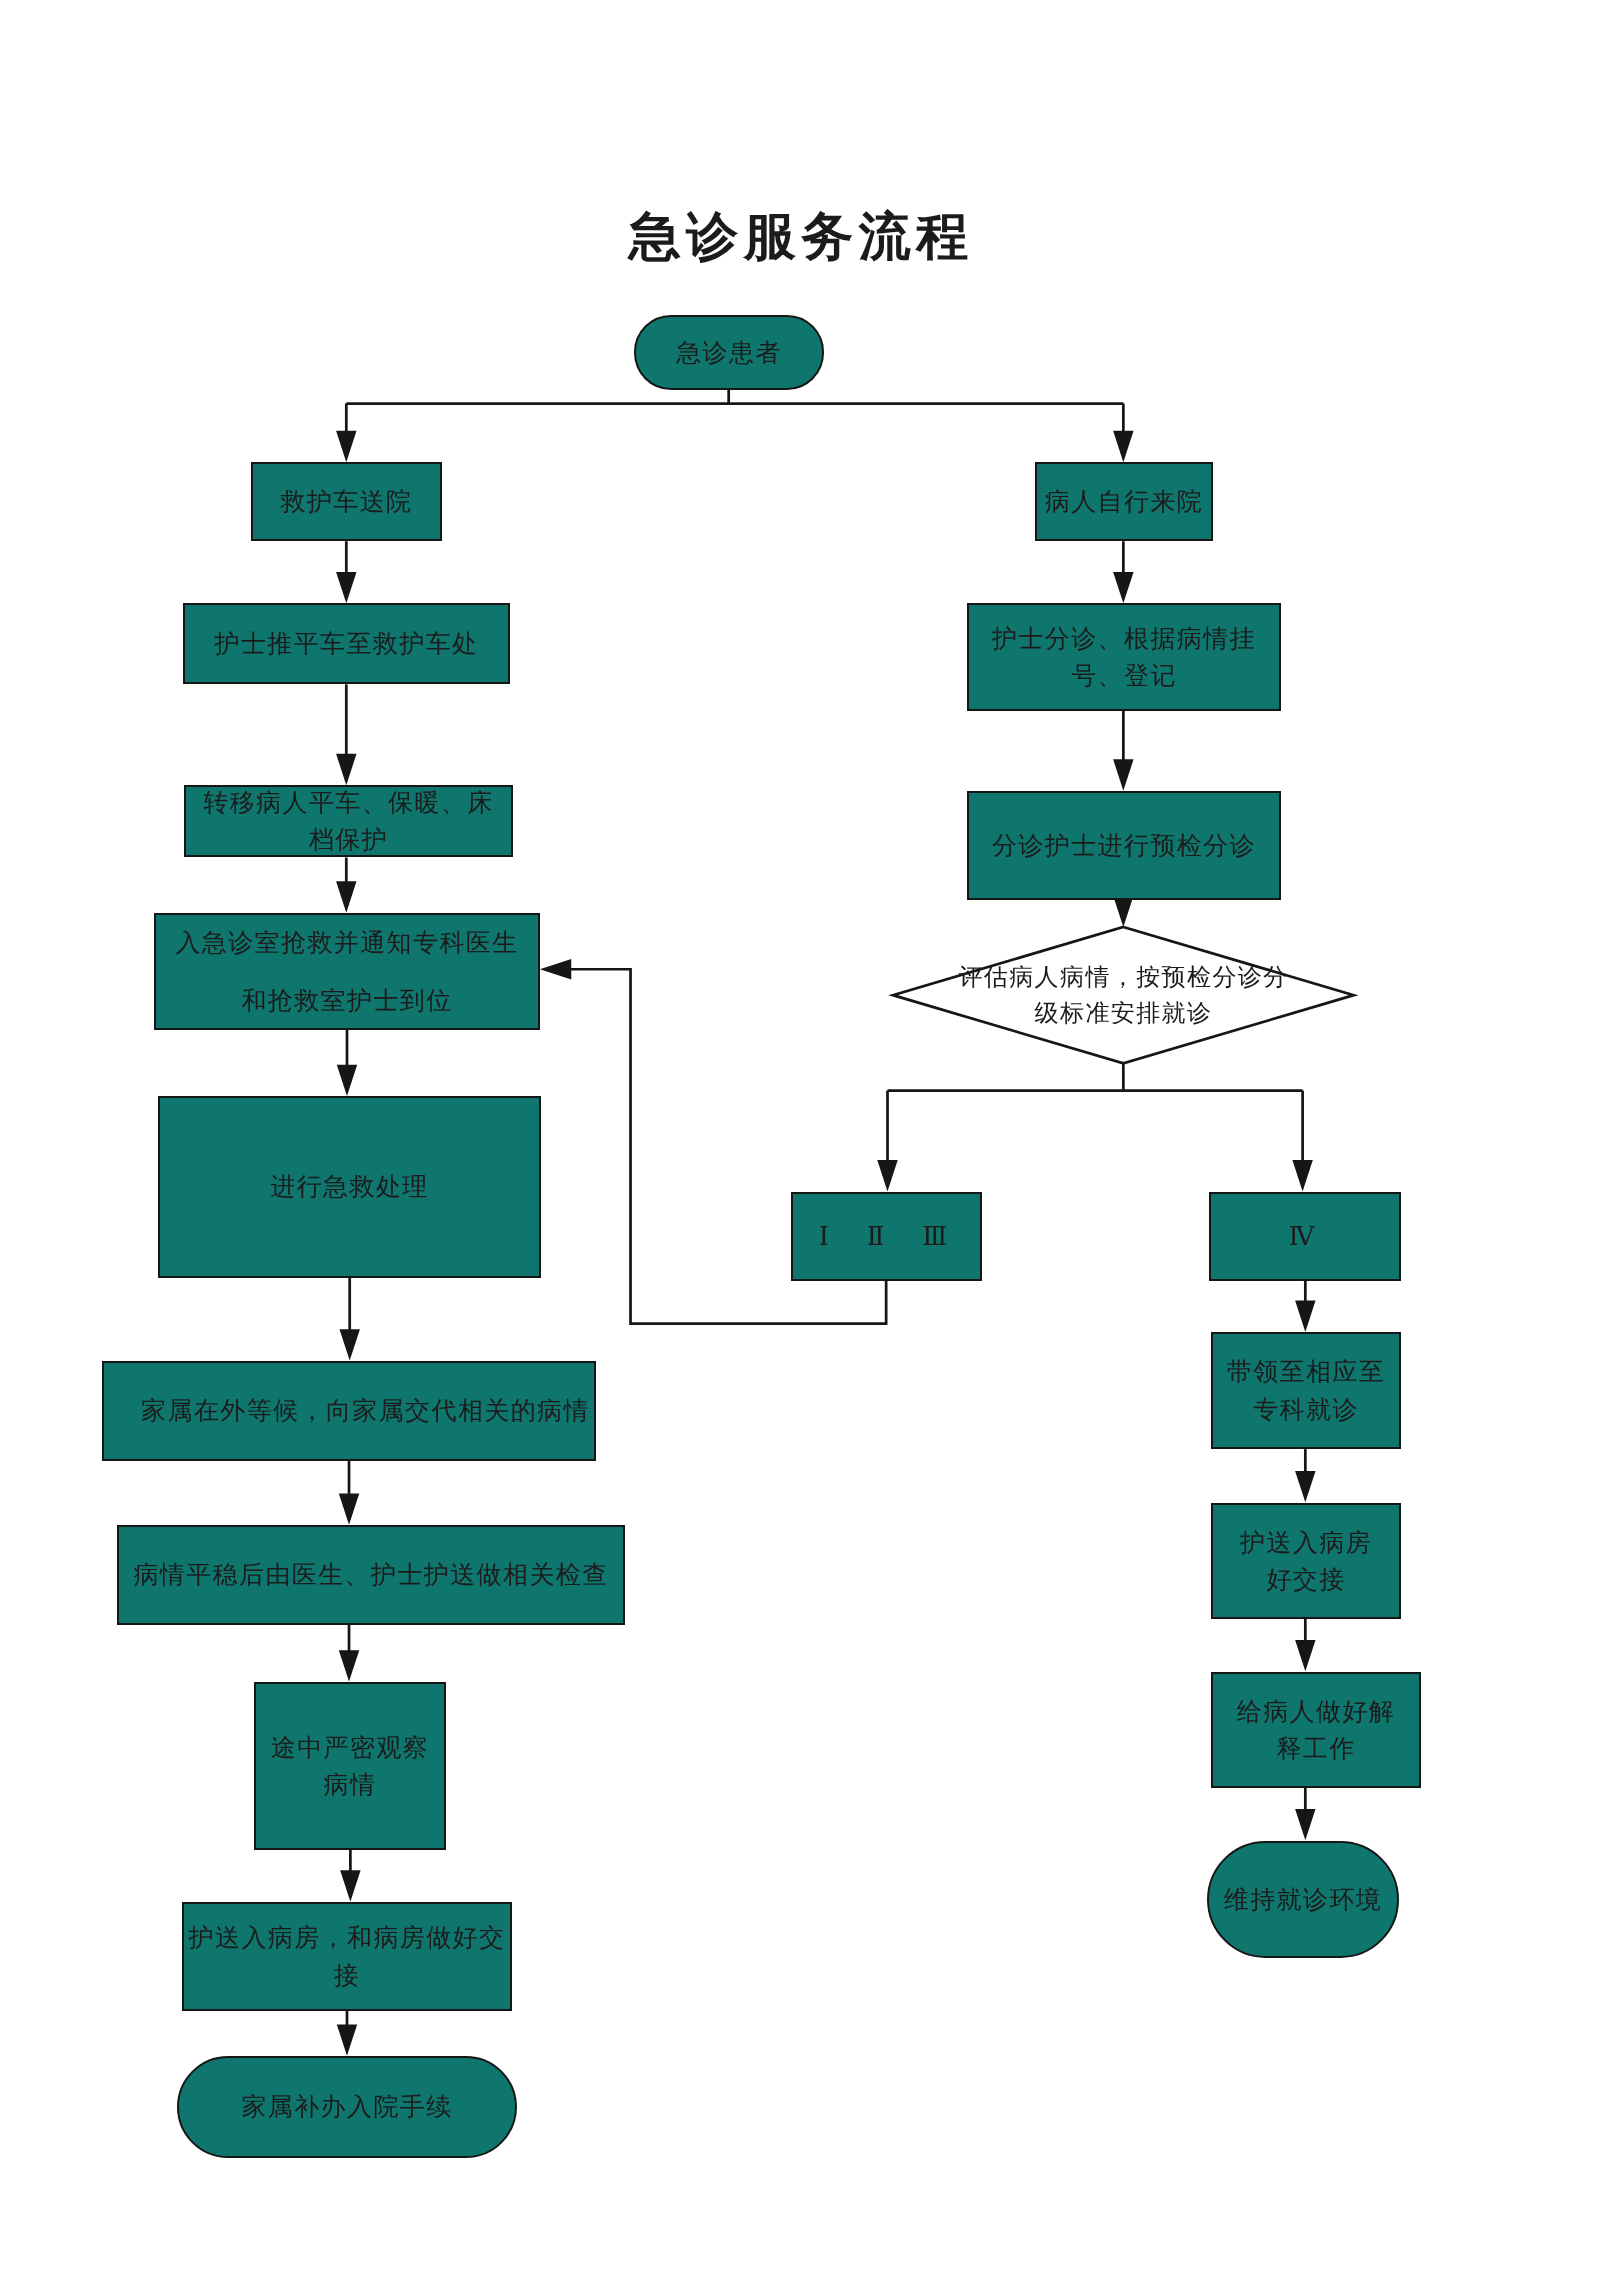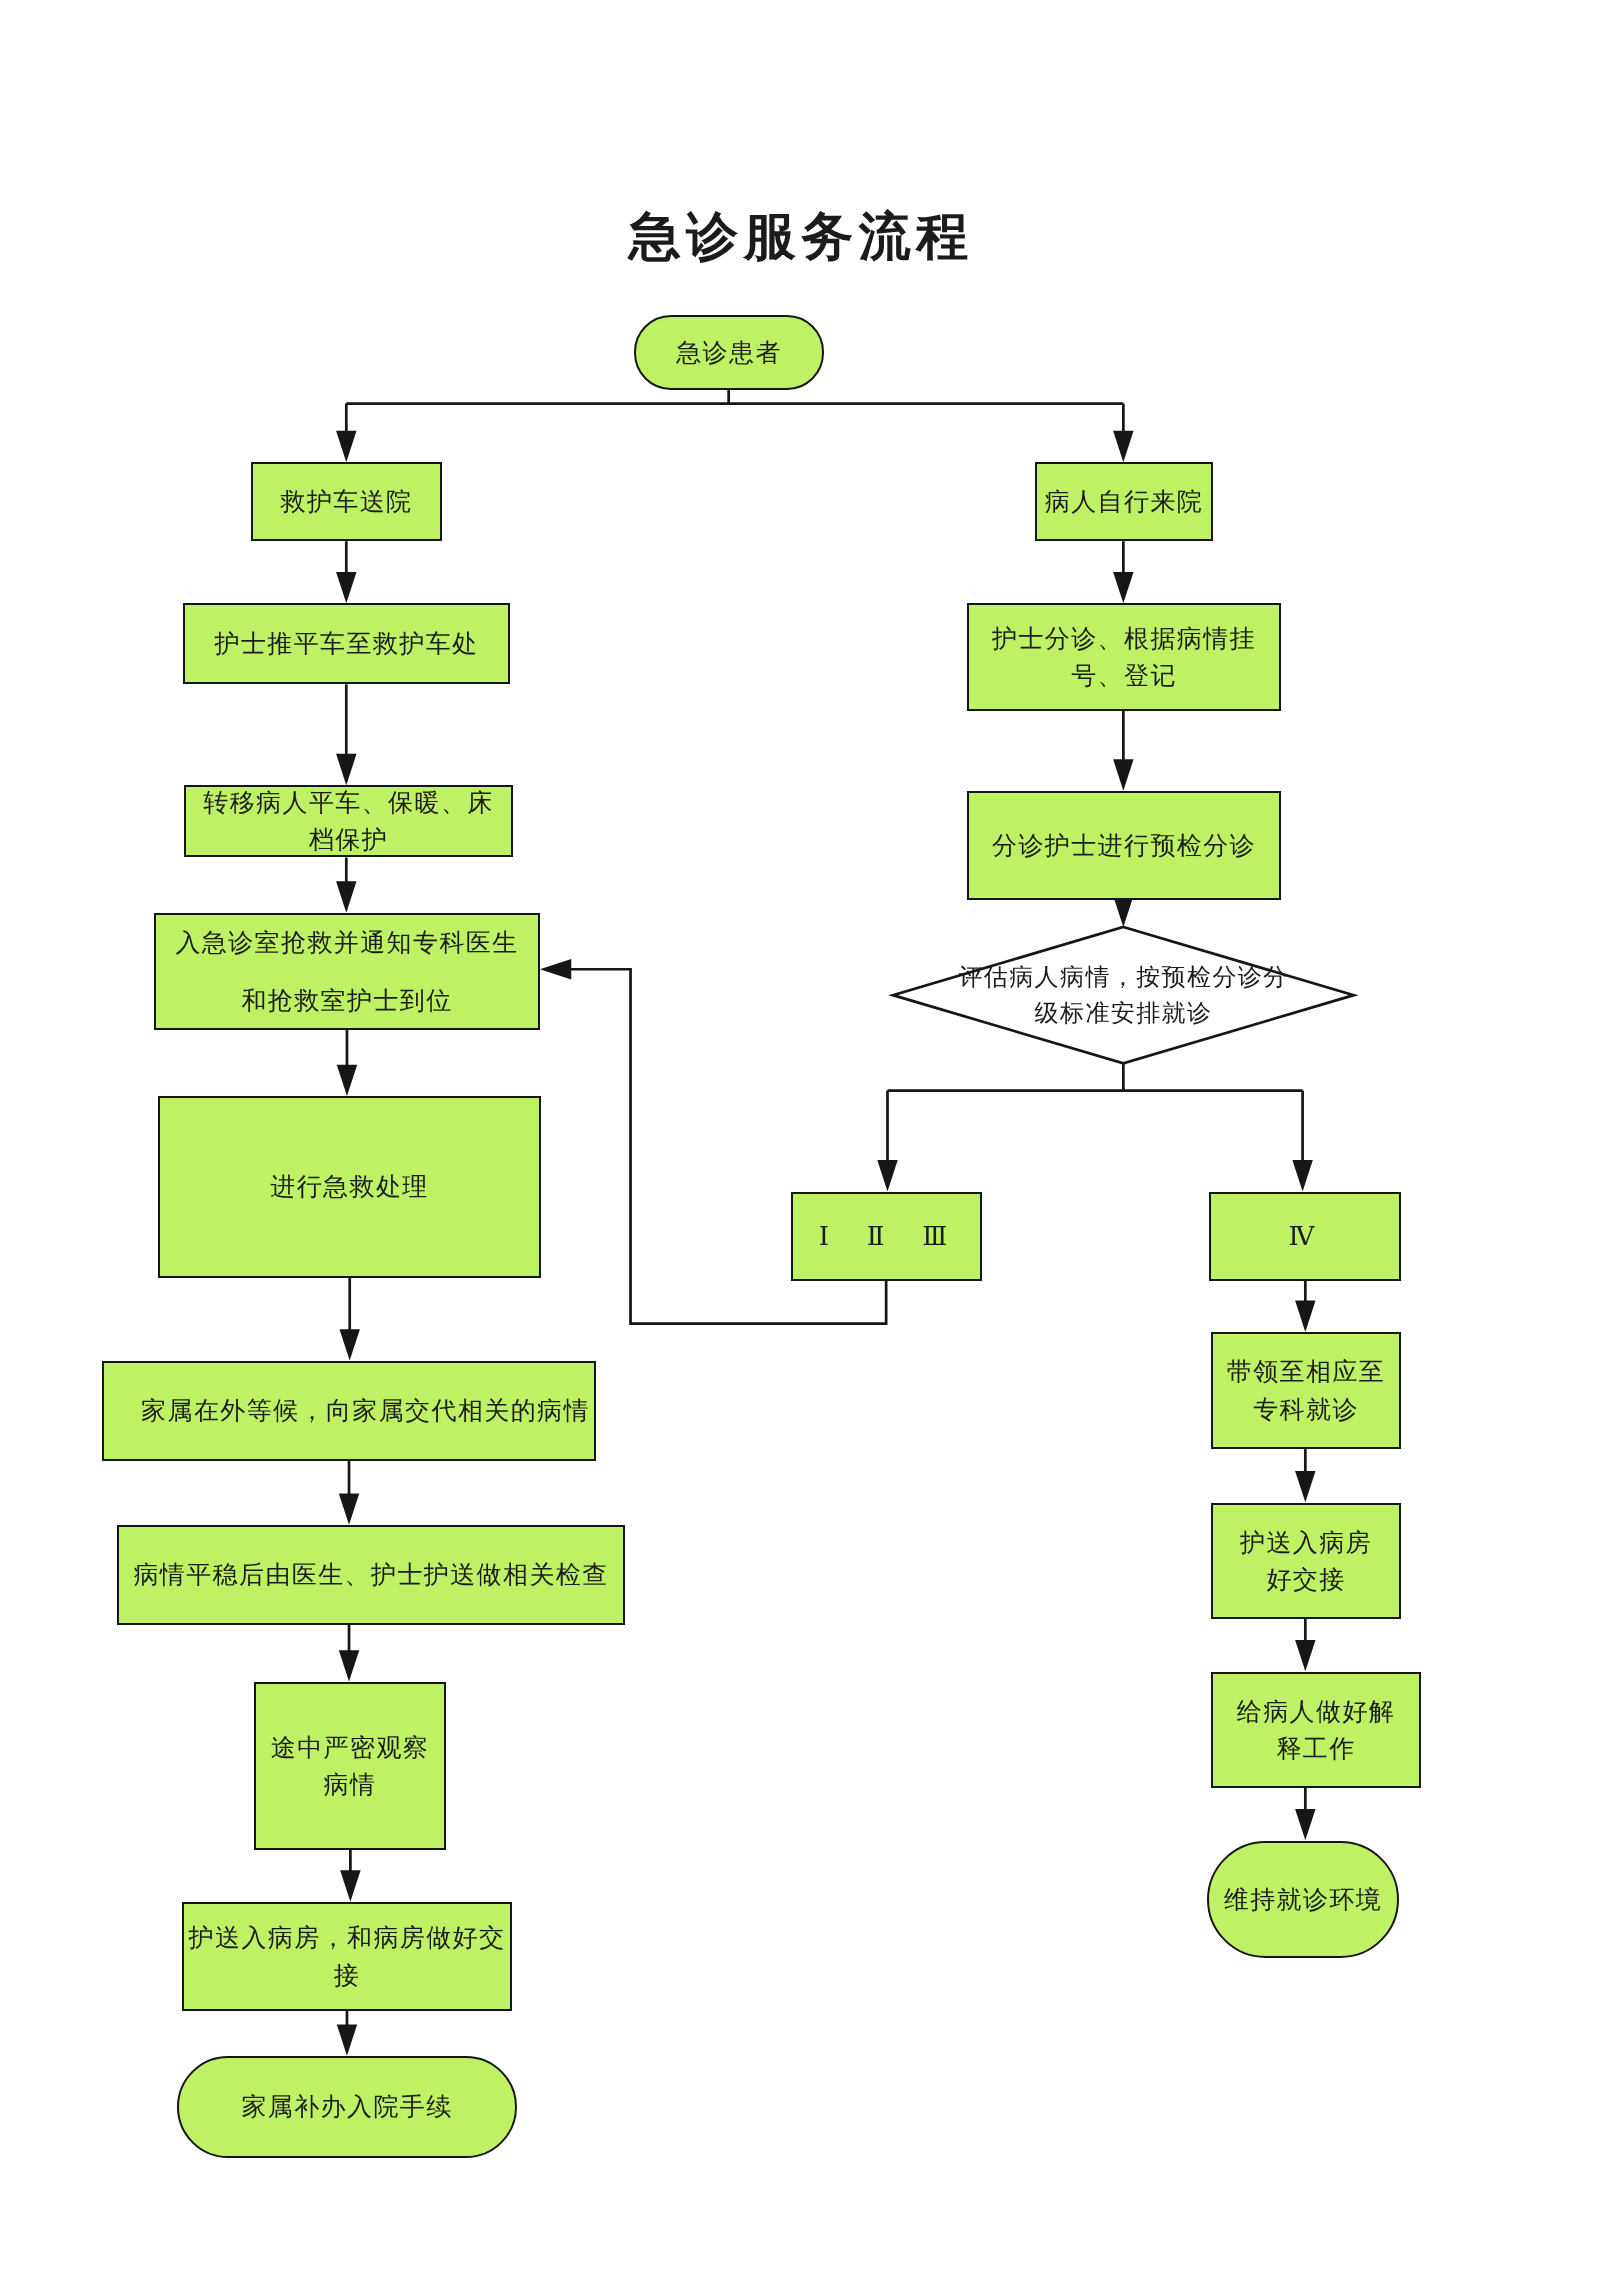--- a/index.html
+++ b/index.html
@@ -18,21 +18,21 @@
     font-size:52px;
     font-weight:bold;
     letter-spacing:5.5px;
     white-space:nowrap;
     margin:0;
   }
   #wires{position:absolute;left:0;top:0;width:1623px;height:2295px;}
   .node{
     position:absolute;
     box-sizing:border-box;
-    background:#bef264;
+    background:#0f766e;
     border:2.7px solid #161616;
     display:flex;
     flex-direction:column;
     align-items:center;
     justify-content:center;
     text-align:center;
     font-size:25px;
     line-height:1.5;
     letter-spacing:1.4px;
   }

